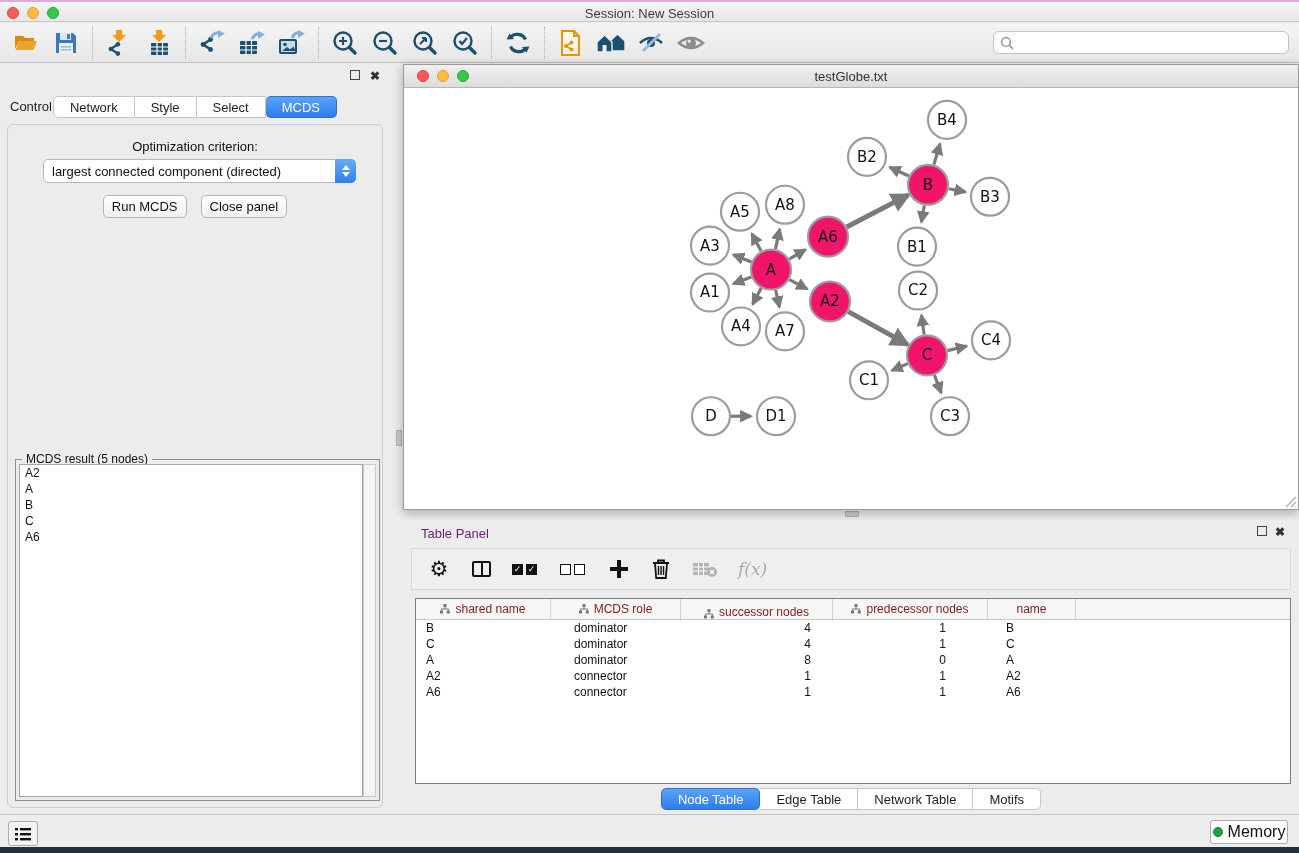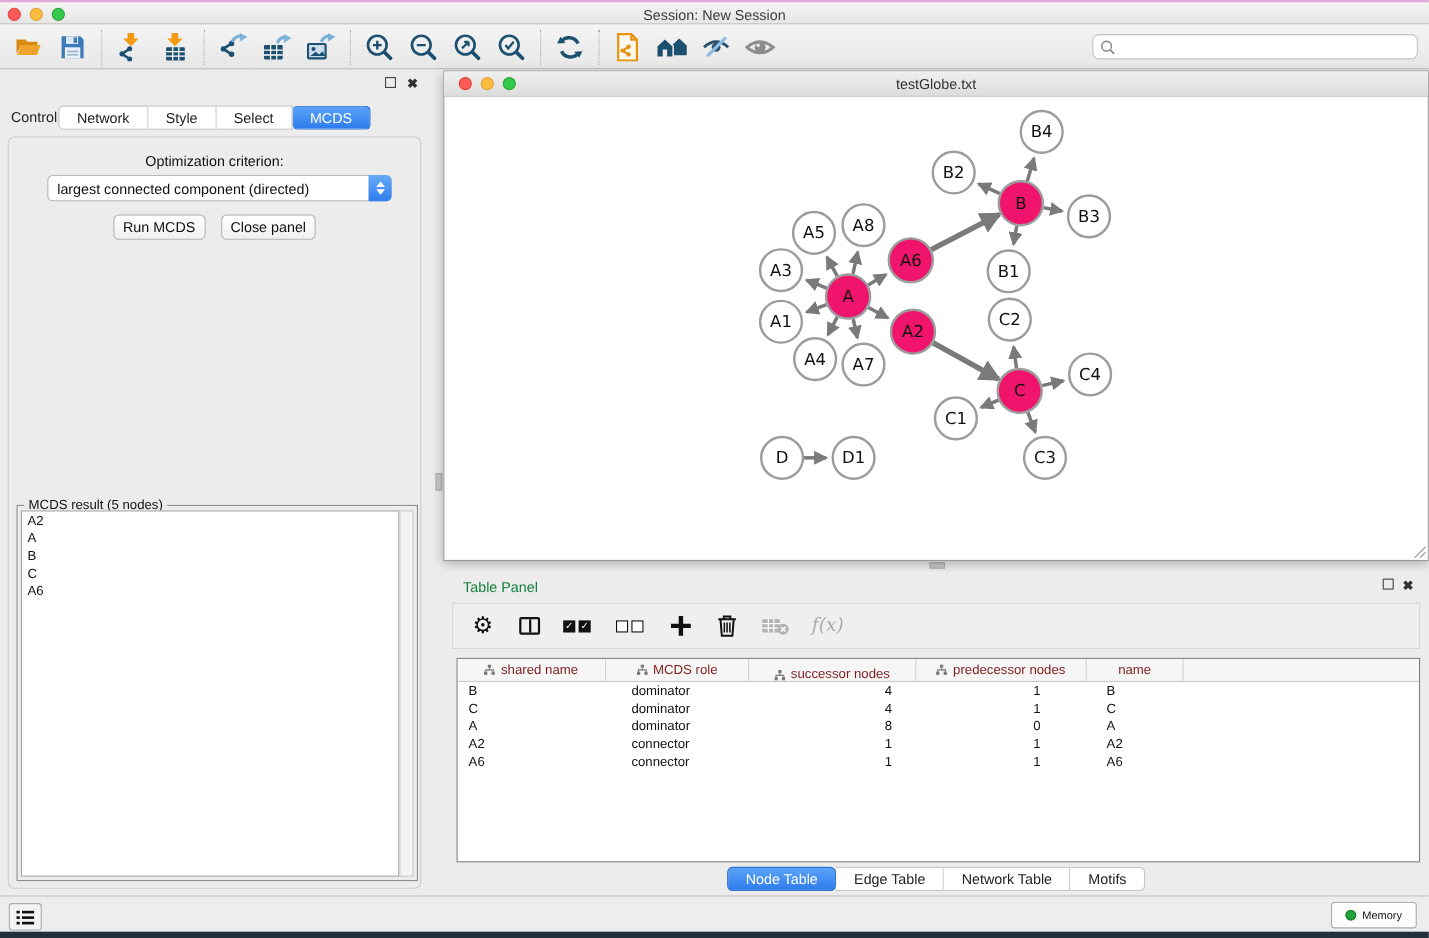--- a/index.html
+++ b/index.html
@@ -74,21 +74,21 @@
   .net-title { position:absolute; left:0; right:0; top:4px; text-align:center; font-size:13px; color:#333; }
   .net-canvas { position:absolute; left:2px; right:2px; top:23px; bottom:2px; background:#FFFFFF; }
   .net-canvas svg { width:100%; height:100%; display:block; }
   .resize-grip { position:absolute; right:1px; bottom:1px; width:14px; height:14px; }
 
   .split-handle-v { position:absolute; left:396px; top:430px; width:6px; height:16px; background:#C9C9C9; border:1px solid #B0B0B0; }
   .split-handle-h { position:absolute; left:845px; top:511px; width:14px; height:6px; background:#C9C9C9; border:1px solid #B0B0B0; }
 
   
   .table-panel { position:absolute; left:403px; top:520px; width:896px; height:292px; background:#ECECEC; }
-  .tp-title { position:absolute; left:18px; top:6px; font-size:13px; color:#15803d; }
+  .tp-title { position:absolute; left:18px; top:6px; font-size:13px; color:#701a75; }
   .table-panel .panel-float { right:30px; } .table-panel .panel-close { right:12px; }
   .tp-toolbar { position:absolute; left:8px; right:8px; top:28px; height:42px; background:#EFEFEF;
     border:1px solid #D8D8D8; display:flex; align-items:center; gap:20px; padding-left:16px; }
   .tp-tool { display:flex; align-items:center; justify-content:center; min-width:22px; height:26px; }
   .gear-glyph { font-size:21px; color:#111; line-height:22px; }
   .colview-glyph { width:19px; height:16px; border:2px solid #111; border-radius:2px; position:relative; }
   .colview-glyph::after { content:""; position:absolute; left:7px; top:0; width:2px; height:12px; background:#111; }
   .cb { width:11px; height:11px; display:inline-block; margin-right:3px; }
   .cb-on { background:#111; color:#FFF; font-size:9px; line-height:11px; text-align:center; }
   .cb-off { border:1.5px solid #111; background:#FFF; }
@@ -111,21 +111,21 @@
 
   .tp-tabs { position:absolute; left:0; right:0; bottom:2px; display:flex; justify-content:center; }
 
   
   .statusbar { position:absolute; left:0; top:814px; width:100%; height:33px; background:#EDEDED; border-top:1px solid #C2C2C2; }
   .status-left-btn { position:absolute; left:8px; top:6px; width:30px; height:25px; background:#F3F3F3;
     border:1px solid #ACACAC; border-radius:3px; display:flex; align-items:center; justify-content:center; }
   .memory-btn { position:absolute; right:11px; top:5px; width:78px; height:24px; background:#FDFDFD;
     border:1px solid #ABABAB; border-radius:3px; display:flex; align-items:center; justify-content:center; gap:5px; }
   .memory-dot { width:10px; height:10px; border-radius:50%; background:#1FA33C; border:1px solid #157A2B; }
-  .memory-label { font-size:10px; color:#111; }
+  .memory-label { font-size:16px; color:#111; }
   .desktop-strip { position:absolute; left:0; top:847px; width:100%; height:6px; background:#20303C; }
 </style>
 </head>
 <body>
 
 <div id="app">
 
   <div class="titlebar">
     <div class="tl-dots">
       <div class="tl-dot tl-red"></div>

